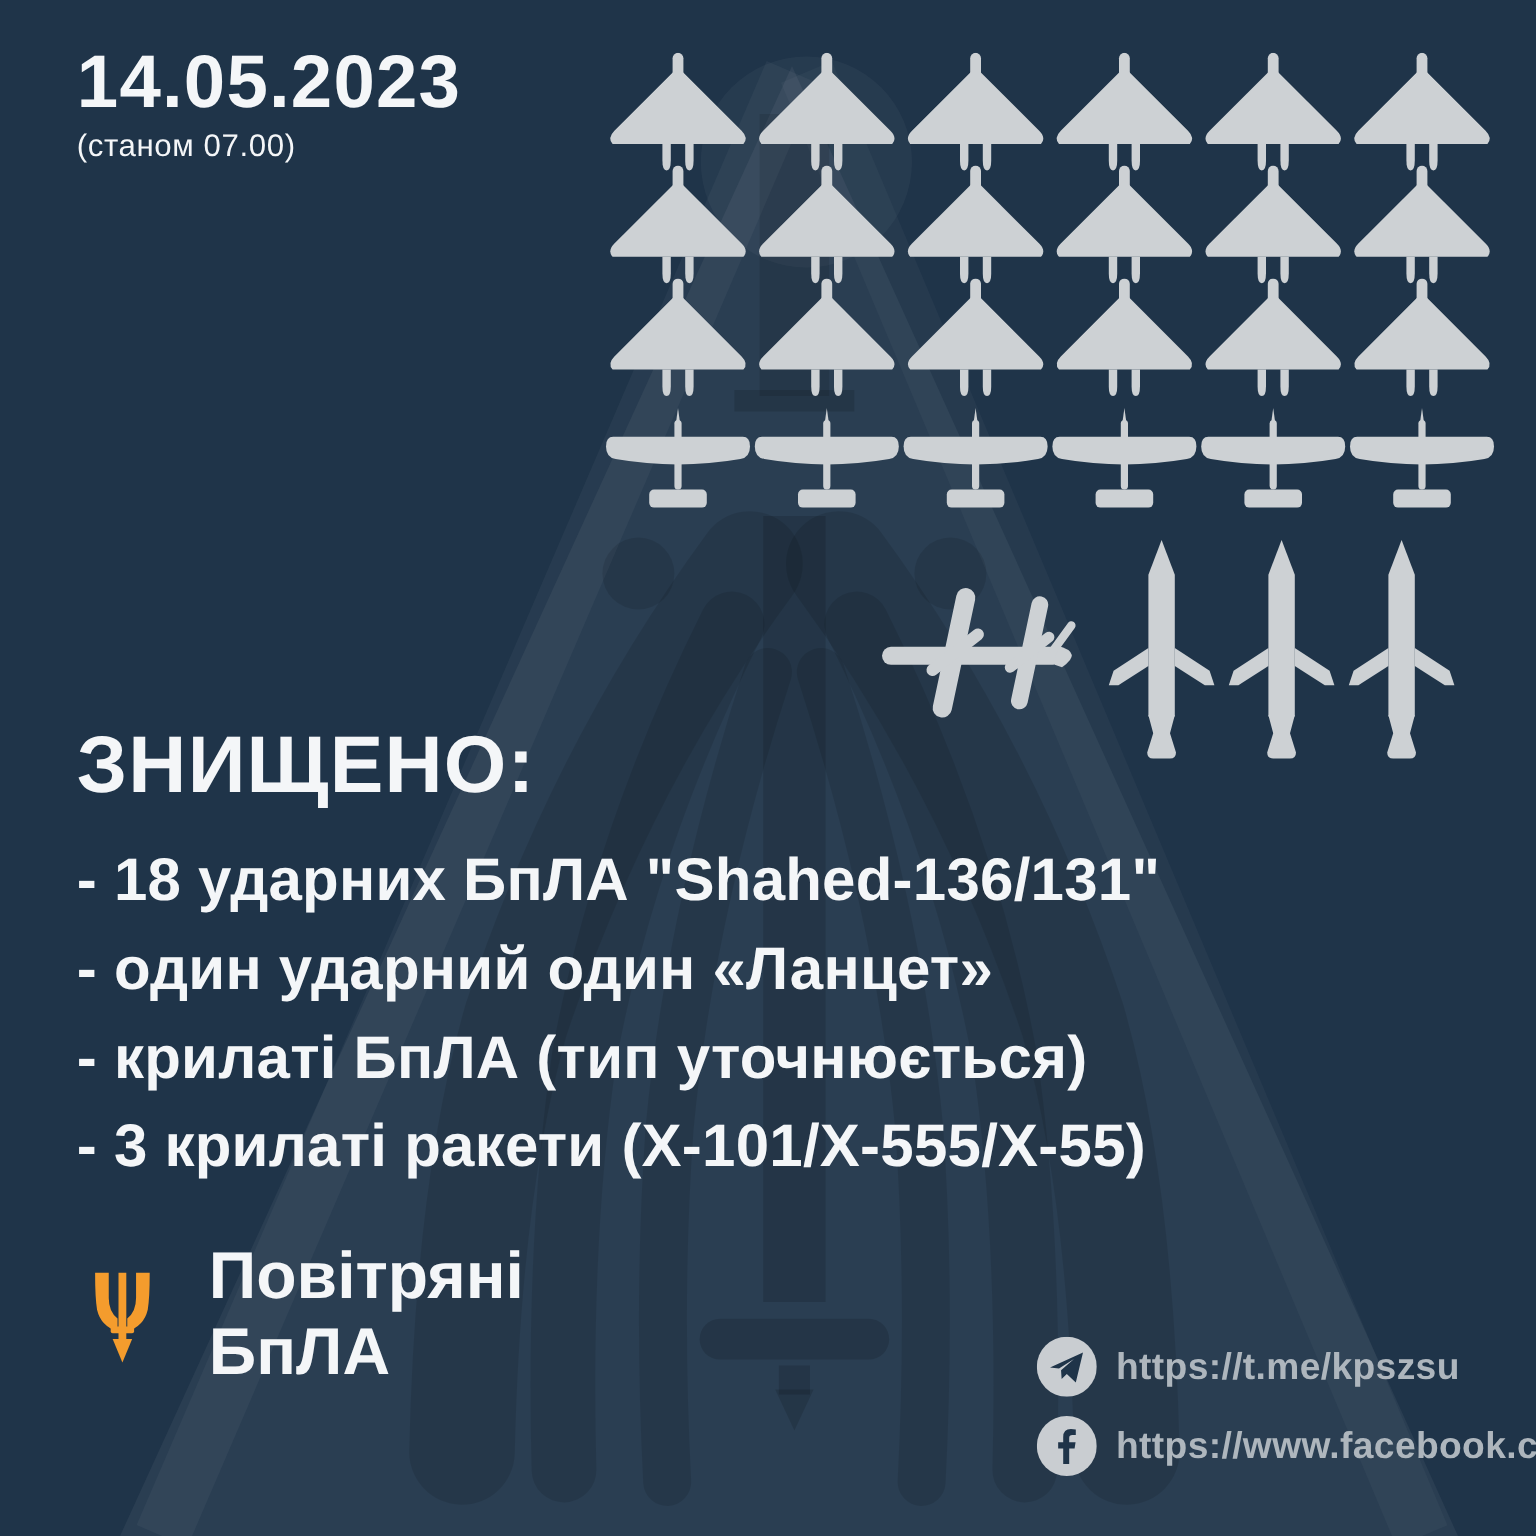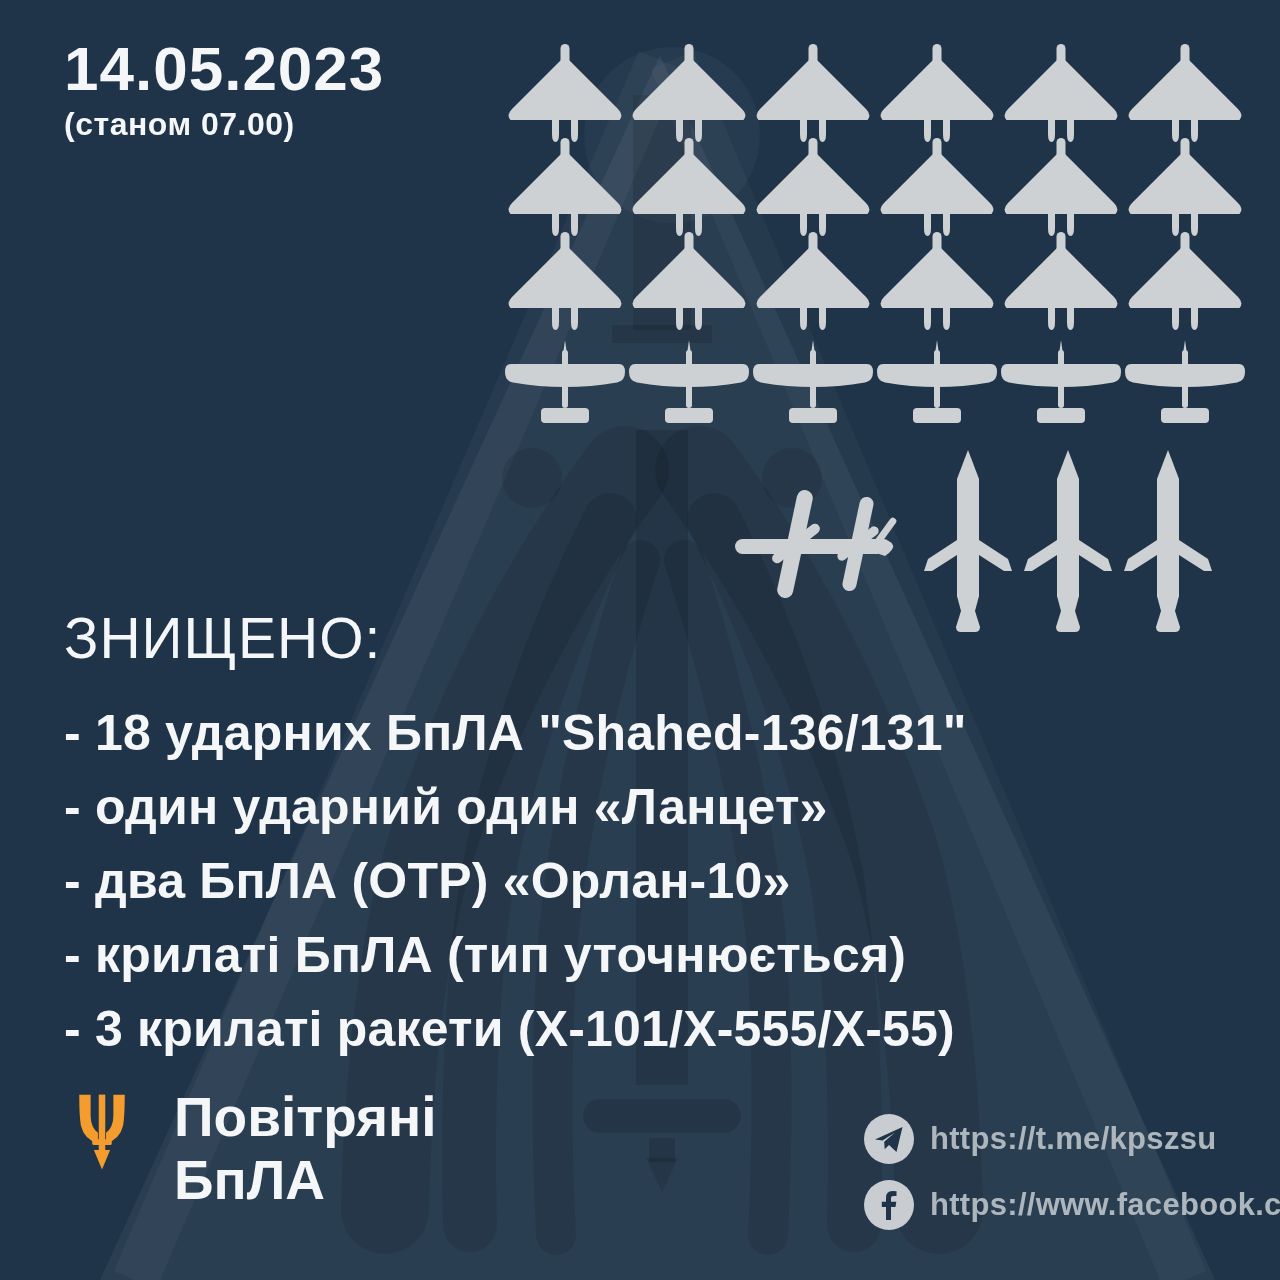--- a/index.html
+++ b/index.html
@@ -10,42 +10,42 @@
     position:relative;width:1280px;height:1280px;overflow:hidden;
     background:var(--bg);
     font-family:"Liberation Sans",sans-serif;
   }
   svg{display:block}
   .wm{position:absolute;left:0;top:0;width:1280px;height:1280px;pointer-events:none}
 
   
   .date{position:absolute;left:64px;top:36px;color:var(--text)}
   .date-main{font-size:62px;font-weight:bold;letter-spacing:1px;line-height:66px}
-  .date-sub{font-size:32px;font-weight:bold;letter-spacing:.5px;margin-top:4px}
+  .date-sub{font-size:26px;font-weight:normal;letter-spacing:.5px;margin-top:4px}
 
   
   .shahed-grid{position:absolute;left:503px;top:44px}
   .srow{display:flex;height:94px}
   .picto{fill:var(--icon)}
   .picto.sym-shahed{width:124px;height:114px}
   .recon-row{position:absolute;left:503px;top:340px;display:flex}
   .picto.sym-recon{width:124px;height:88px}
   .lancet-box{position:absolute;left:733px;top:482px}
   .picto.sym-lancet{width:175px;height:125px}
   .missile-row{position:absolute;left:922px;top:448px;display:flex;gap:8px}
   .picto.sym-missile{width:92px;height:186px}
 
   
   .destroyed{position:absolute;left:64px;top:608px;color:var(--text)}
-  .destroyed-title{font-size:57px;font-weight:normal;letter-spacing:1px;line-height:60px}
+  .destroyed-title{font-size:67px;font-weight:bold;letter-spacing:1px;line-height:60px}
   .destroyed-items{margin-top:28px}
   .destroyed-item{font-size:50px;font-weight:bold;letter-spacing:.2px;line-height:74px;white-space:nowrap}
 
   
-  .brand{position:absolute;left:76px;top:1086px;display:flex;align-items:flex-start}
+  .brand{position:absolute;left:76px;top:1032px;display:flex;align-items:center}
   .trident{width:52px;height:80px;fill:var(--accent);margin-top:6px}
   .brand-name{margin-left:46px;color:var(--text);font-size:55px;font-weight:bold;line-height:63px}
   .links{position:absolute;left:864px;top:1114px}
   .link-row{display:flex;align-items:center;gap:16px;margin-bottom:16px}
   .soc{width:50px;height:50px}
   .link-url{color:var(--link);font-size:31px;font-weight:bold;letter-spacing:.3px}
 </style>
 </head>
 <body>
 
@@ -213,21 +213,20 @@
       <svg class="picto sym-missile">
         <use href="#sym-missile"></use>
       </svg>
     </div>
 
   <div class="destroyed">
     <div class="destroyed-title">ЗНИЩЕНО:</div>
     <div class="destroyed-items">
       <div class="destroyed-item">- 18 ударних БпЛА "Shahed-136/131"</div>
       <div class="destroyed-item">- один ударний один «Ланцет»</div>
-      <div class="destroyed-item">- два БпЛА (ОТР) «Орлан-10»</div>
       <div class="destroyed-item">- крилаті БпЛА (тип уточнюється)</div>
       <div class="destroyed-item">- 3 крилаті ракети (Х-101/Х-555/Х-55)</div>
     </div>
   </div>
 
   <div class="brand">
     <svg class="trident">
         <use href="#sym-trident"></use>
       </svg>
     <div class="brand-name">

